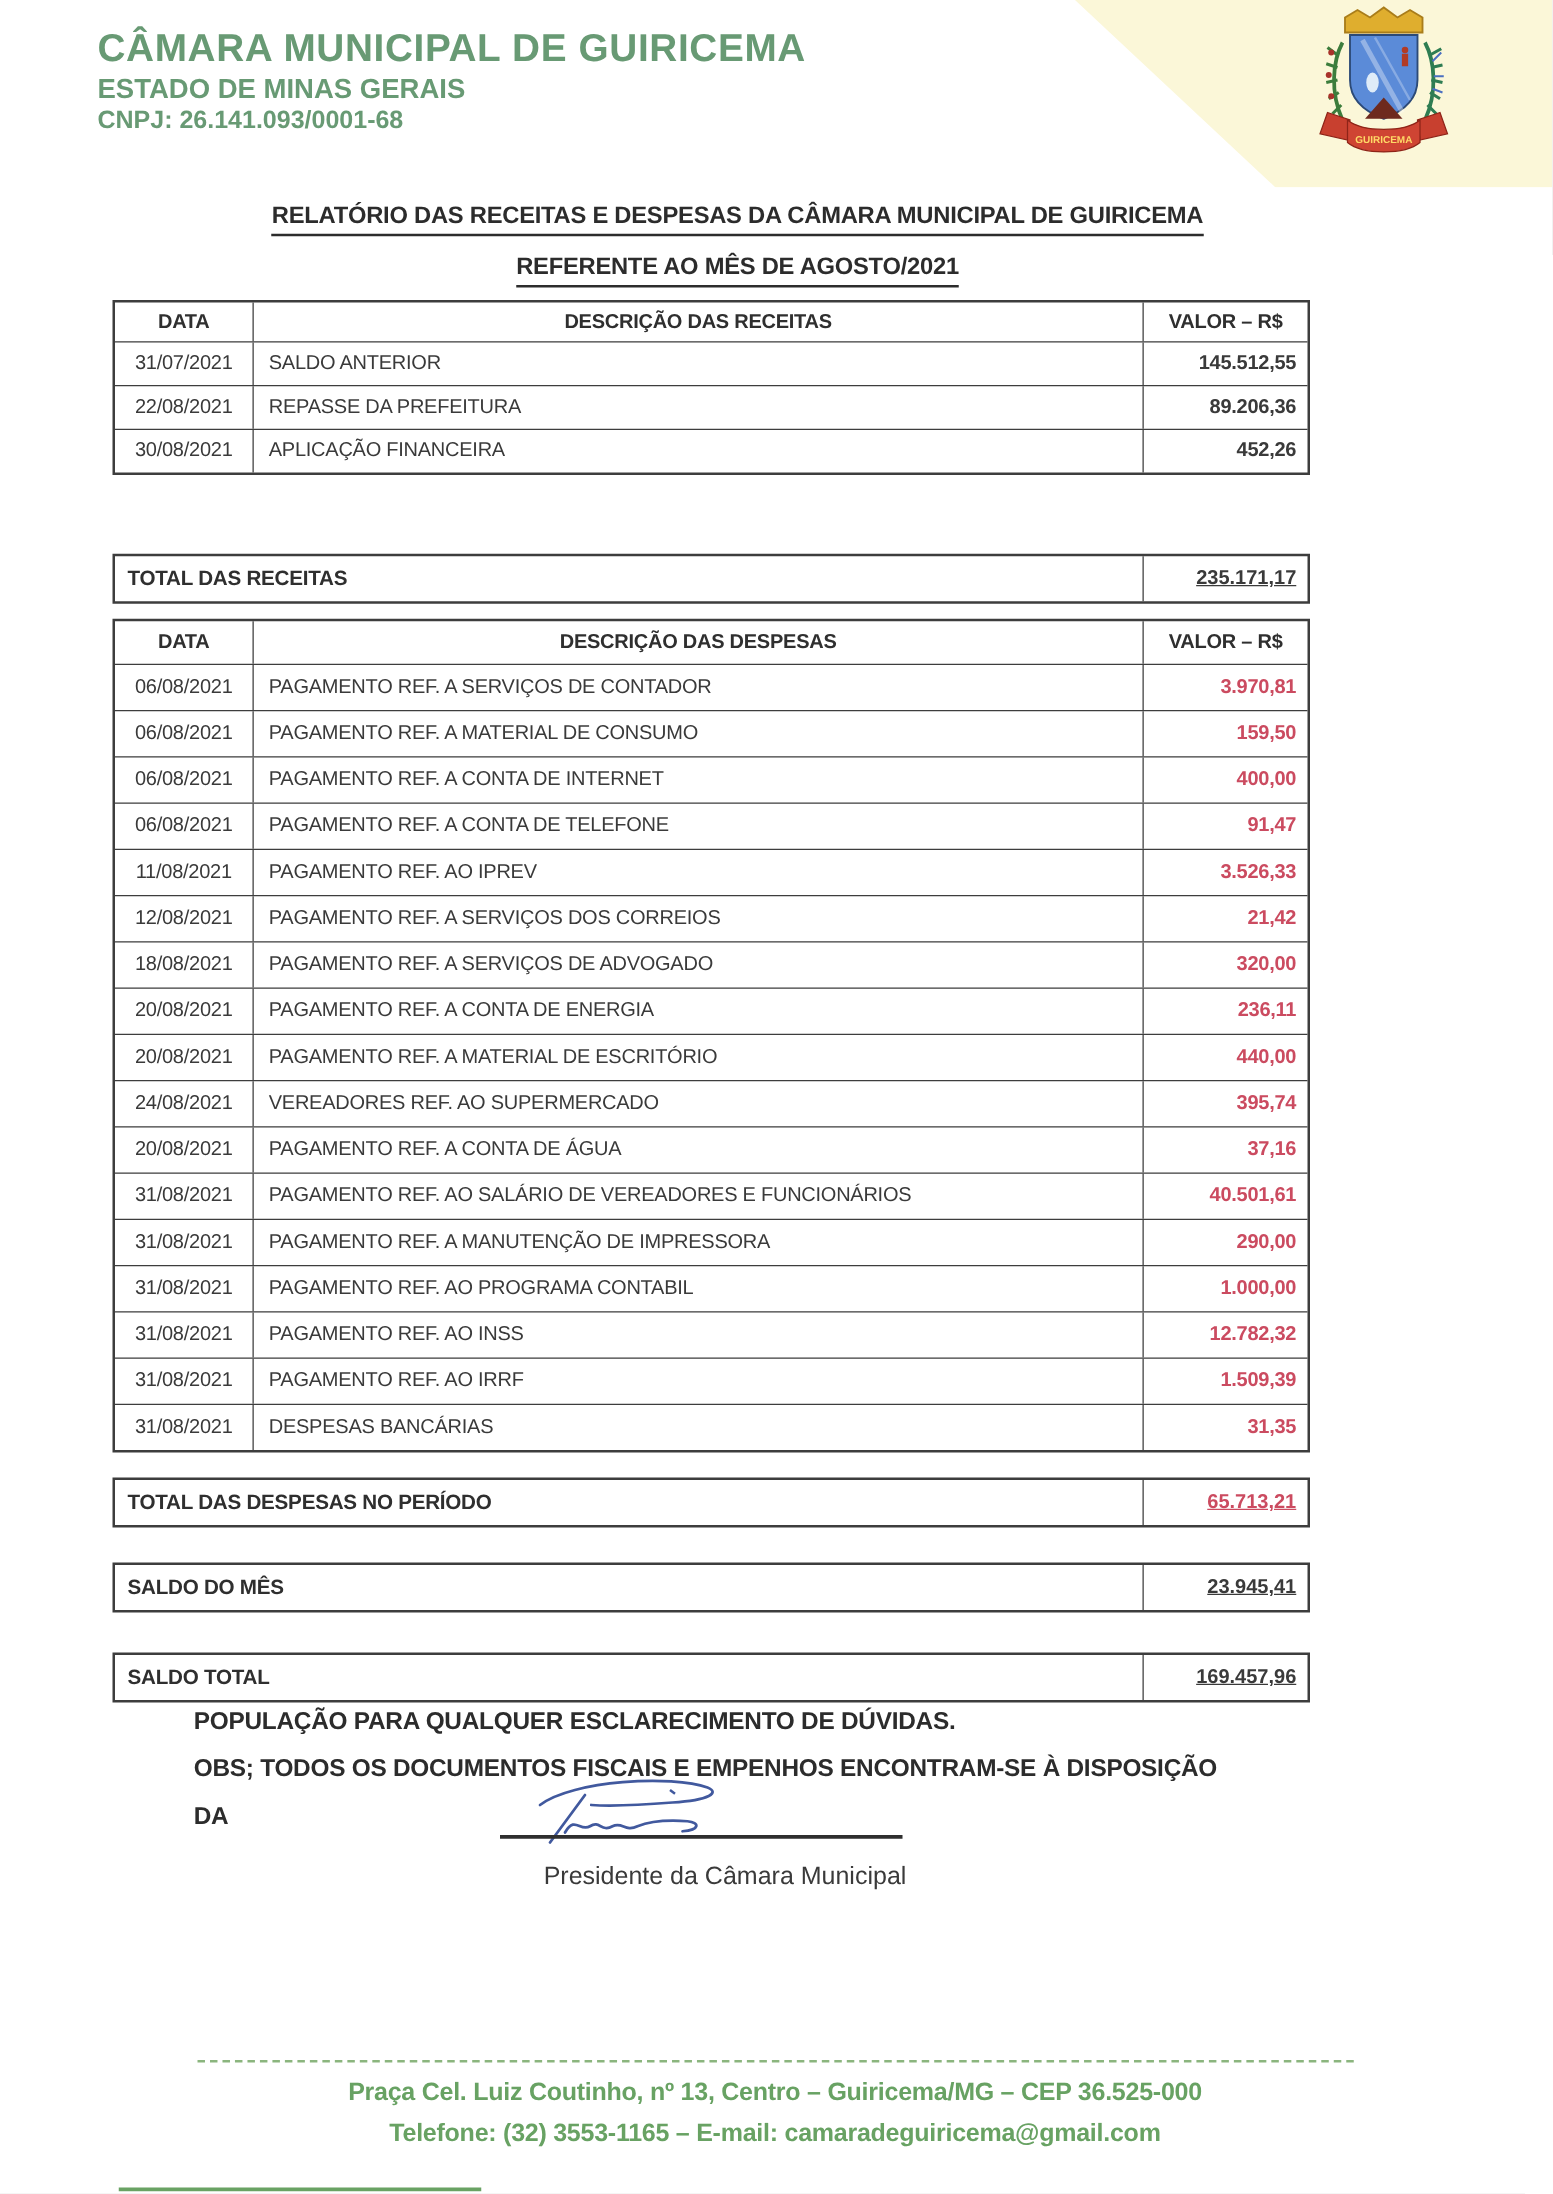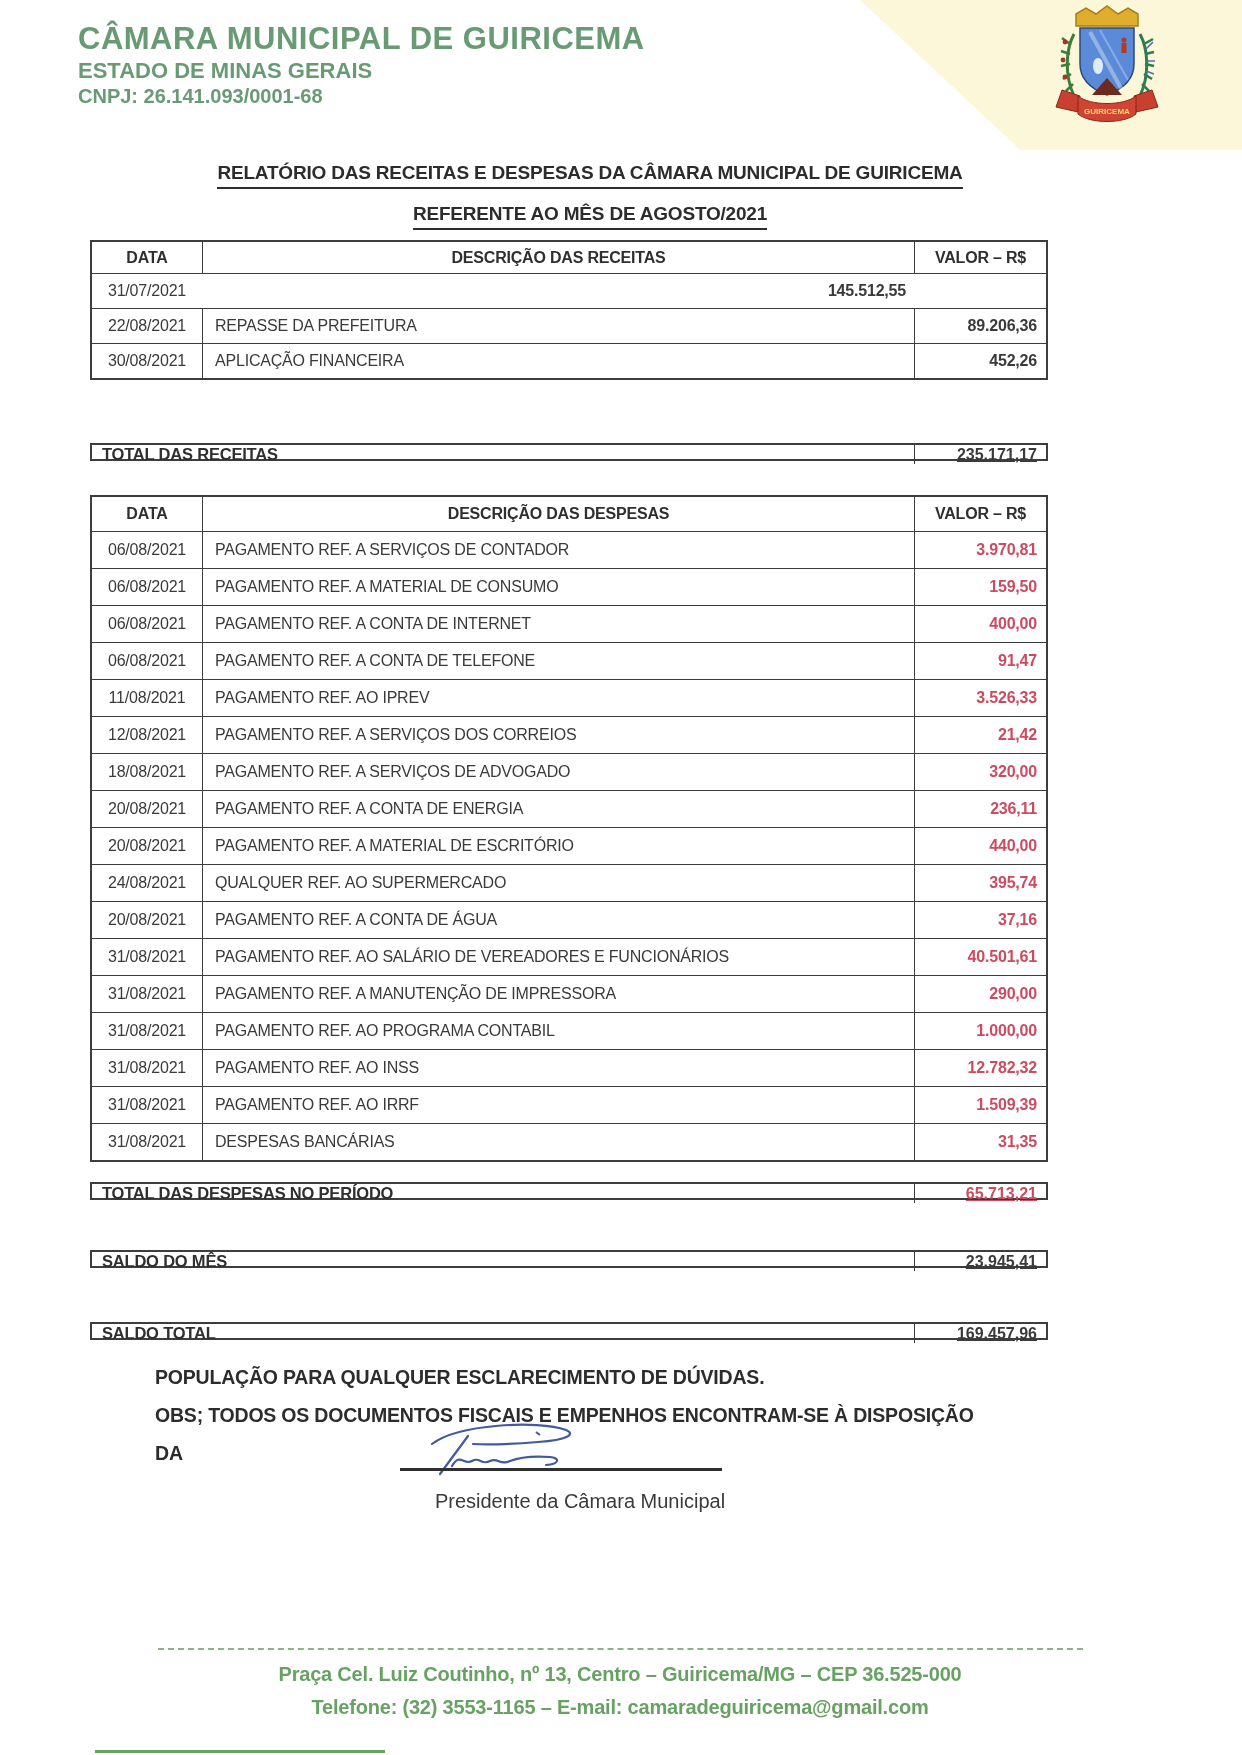--- a/index.html
+++ b/index.html
@@ -33,21 +33,21 @@
   .c-data{justify-content:center;}
   .c-desc{justify-content:flex-start;padding-left:12px;}
   .c-val{justify-content:flex-end;padding-right:9px;font-weight:bold;}
   .th{font-weight:bold;justify-content:center;padding-left:0;color:#2f2f2f;}
   .rec .tr{height:34px;}
   .rec .th-row{height:31px;}
   .desp .tr{height:36px;}
   .desp .th-row{height:34px;}
   .red{color:#cb4b60;}
   
-  .totbox{position:absolute;left:90px;width:958px;height:18px;border:2px solid #3d3d3d;
+  .totbox{position:absolute;left:90px;width:958px;height:40px;border:2px solid #3d3d3d;
     box-sizing:border-box;display:grid;grid-template-columns:823px 131px;background:#fff;}
   .totbox .lbl{display:flex;align-items:center;padding-left:10px;font-weight:bold;font-size:16.5px;
     border-right:1.5px solid #3d3d3d;color:#2f2f2f;letter-spacing:-.2px;}
   .totbox .val{display:flex;align-items:center;justify-content:flex-end;padding-right:9px;
     font-weight:bold;font-size:16px;text-decoration:underline;}
   
   .obs{position:absolute;left:155px;top:1358px;width:850px;font-size:19.5px;font-weight:bold;
     color:#2c2c2c;line-height:38px;letter-spacing:-.2px;}
   
   .sig-svg{position:absolute;left:418px;top:1418px;width:170px;height:58px;}
@@ -107,20 +107,21 @@
   </div>
 
   <div class="tbl rec" style="top:240px;">
     <div class="tr th-row">
       <div class="td th">DATA</div>
       <div class="td th mid">DESCRIÇÃO DAS RECEITAS</div>
       <div class="td th">VALOR – R$</div>
     </div>
     <div class="tr">
       <div class="td c-data">31/07/2021</div>
+      <div class="td c-desc mid">SALDO ANTERIOR</div>
       <div class="td c-val">145.512,55</div>
     </div>
     <div class="tr">
       <div class="td c-data">22/08/2021</div>
       <div class="td c-desc mid">REPASSE DA PREFEITURA</div>
       <div class="td c-val">89.206,36</div>
     </div>
     <div class="tr">
       <div class="td c-data">30/08/2021</div>
       <div class="td c-desc mid">APLICAÇÃO FINANCEIRA</div>
@@ -179,21 +180,21 @@
       <div class="td c-desc mid">PAGAMENTO REF. A CONTA DE ENERGIA</div>
       <div class="td c-val red">236,11</div>
     </div>
     <div class="tr">
       <div class="td c-data">20/08/2021</div>
       <div class="td c-desc mid">PAGAMENTO REF. A MATERIAL DE ESCRITÓRIO</div>
       <div class="td c-val red">440,00</div>
     </div>
     <div class="tr">
       <div class="td c-data">24/08/2021</div>
-      <div class="td c-desc mid">QUALQUER REF. AO SUPERMERCADO</div>
+      <div class="td c-desc mid">VEREADORES REF. AO SUPERMERCADO</div>
       <div class="td c-val red">395,74</div>
     </div>
     <div class="tr">
       <div class="td c-data">20/08/2021</div>
       <div class="td c-desc mid">PAGAMENTO REF. A CONTA DE ÁGUA</div>
       <div class="td c-val red">37,16</div>
     </div>
     <div class="tr">
       <div class="td c-data">31/08/2021</div>
       <div class="td c-desc mid">PAGAMENTO REF. AO SALÁRIO DE VEREADORES E FUNCIONÁRIOS</div>

